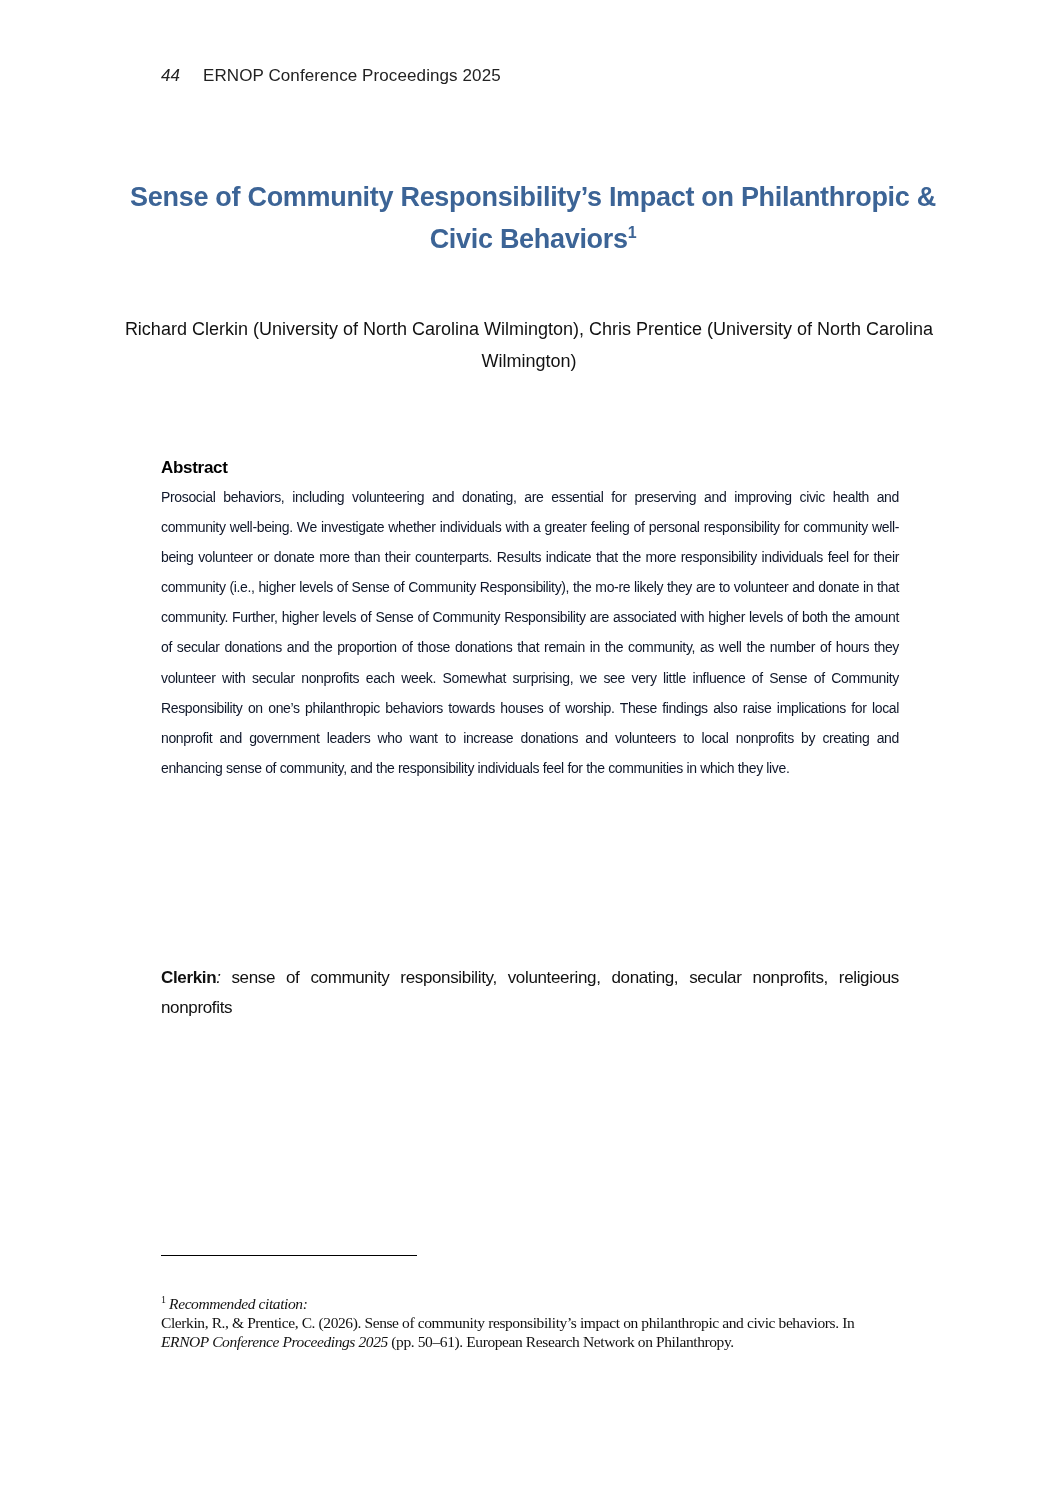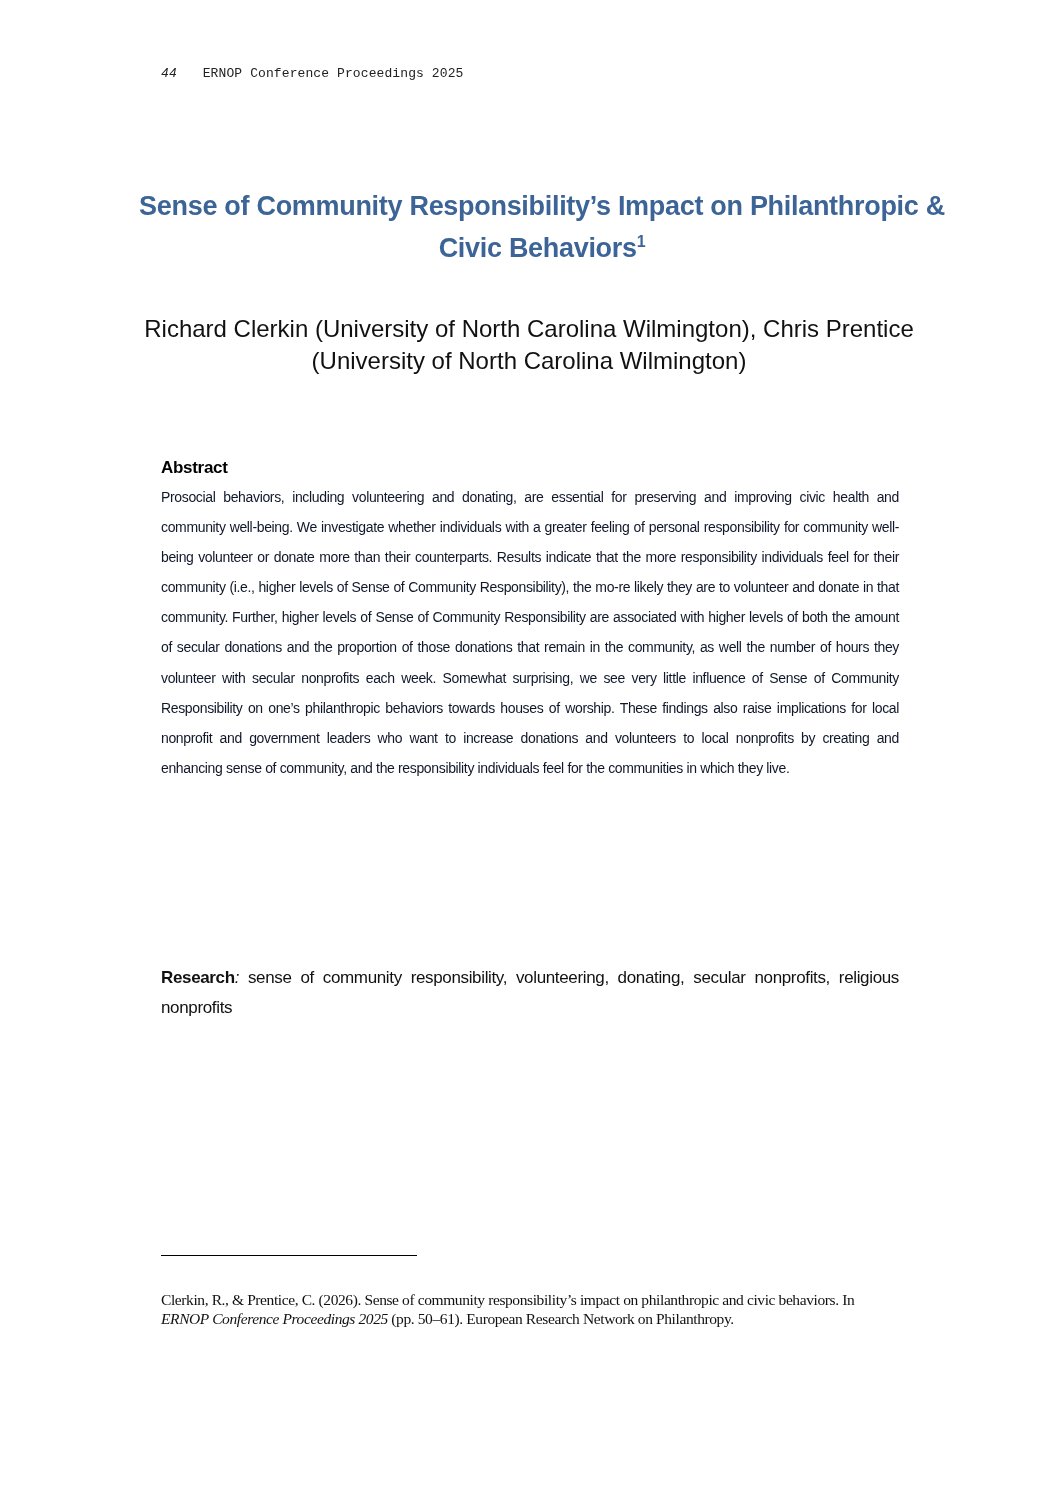--- a/index.html
+++ b/index.html
@@ -1,26 +1,26 @@
 <!DOCTYPE html>
 <html><head>
 <meta charset="utf-8">
 <style>
   html, body { margin: 0; padding: 0; background: #ffffff; }
   body { width: 1058px; height: 1497px; position: relative; overflow: hidden;
          font-family: "Liberation Sans", sans-serif; color: #000; }
-  .running-head { position: absolute; left: 161px; top: 66px; font-size: 13px;
-                  color: #222; letter-spacing: 0.1px; font-family: Liberation Mono, monospace; }
+  .running-head { position: absolute; left: 161px; top: 66px; font-size: 17px;
+                  color: #222; letter-spacing: 0.1px; }
   .running-head .pnum { font-style: italic; margin-right: 18px; }
   .title { position: absolute; left: 100px; width: 858px; top: 172px; text-align: center;
            color: #3c6496; font-weight: bold; font-size: 27px; line-height: 42px;
            letter-spacing: -0.3px; }
   .title sup { font-size: 16px; vertical-align: super; line-height: 0; }
   .authors { position: absolute; left: 120px; width: 818px; top: 313px; text-align: center;
-             font-size: 24px; line-height: 32px; color: #111; }
+             font-size: 18px; line-height: 32px; color: #111; }
   .abstract-head { position: absolute; left: 161px; top: 446px; font-weight: bold;
                    font-size: 17px; letter-spacing: -0.3px; margin-top: 12px; }
   .abstract { position: absolute; left: 161px; width: 738px; top: 482px; font-size: 14px;
               line-height: 30.1px; text-align: justify; letter-spacing: -0.35px; color: #0f172a; }
   .keywords { position: absolute; left: 161px; width: 738px; top: 963px; font-size: 17px;
               line-height: 30px; text-align: justify; letter-spacing: -0.35px; color: #111; }
   .keywords .kw-label { font-weight: bold; }
   .footnote-rule { position: absolute; left: 161px; top: 1255px; width: 256px; height: 0;
                    border-top: 1.5px solid #000; }
   .footnote { position: absolute; left: 161px; width: 740px; top: 1290px;
@@ -30,32 +30,36 @@
   .italic { font-style: italic; }
 </style>
 </head>
 <body>
 
 <div class="running-head">
   <span class="pnum">44</span>
   <span>ERNOP Conference Proceedings 2025</span>
 </div>
 
-<h1 class="title" style="margin:13px;">
+<h1 class="title" style="margin:4px;">
   <span>Sense of Community Responsibility’s Impact on Philanthropic &amp; Civic Behaviors</span><sup>1</sup>
 </h1>
 
 <div class="authors">Richard Clerkin (University of North Carolina Wilmington), Chris Prentice (University of North Carolina Wilmington)</div>
 
 <div class="abstract-head">Abstract</div>
 <p class="abstract" style="margin:0;">Prosocial behaviors, including volunteering and donating, are essential for preserving and improving civic health and community well-being. We investigate whether individuals with a greater feeling of personal responsibility for community well-being volunteer or donate more than their counterparts. Results indicate that the more responsibility individuals feel for their community (i.e., higher levels of Sense of Community Responsibility), the mo-re likely they are to volunteer and donate in that community. Further, higher levels of Sense of Community Responsibility are associated with higher levels of both the amount of secular donations and the proportion of those donations that remain in the community, as well the number of hours they volunteer with secular nonprofits each week. Somewhat surprising, we see very little influence of Sense of Community Responsibility on one’s philanthropic behaviors towards houses of worship. These findings also raise implications for local nonprofit and government leaders who want to increase donations and volunteers to local nonprofits by creating and enhancing sense of community, and the responsibility individuals feel for the communities in which they live.</p>
 
 <p class="keywords" style="margin:0;">
-  <span class="kw-label">Research</span><span class="italic">:</span><span> sense of community responsibility, volunteering, donating, secular nonprofits, religious nonprofits</span>
+  <span class="kw-label">Clerkin</span><span class="italic">:</span><span> sense of community responsibility, volunteering, donating, secular nonprofits, religious nonprofits</span>
 </p>
 
 <div class="footnote-rule"></div>
 
 <div class="footnote">
   <div>
+    <sup>1</sup>
+    <span class="italic">Recommended citation:</span>
+  </div>
+  <div>
     <span>Clerkin, R., &amp; Prentice, C. (2026). Sense of community responsibility’s impact on philanthropic and civic behaviors. In </span><span class="italic">ERNOP Conference Proceedings 2025</span><span> (pp. 50–61). European Research Network on Philanthropy.</span>
   </div>
 </div>
 
 </body></html>

